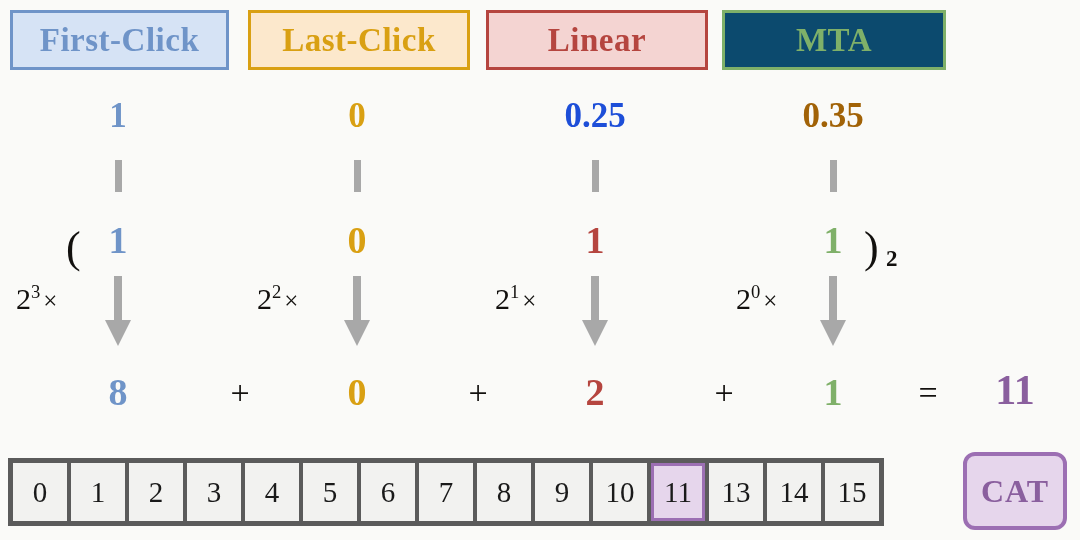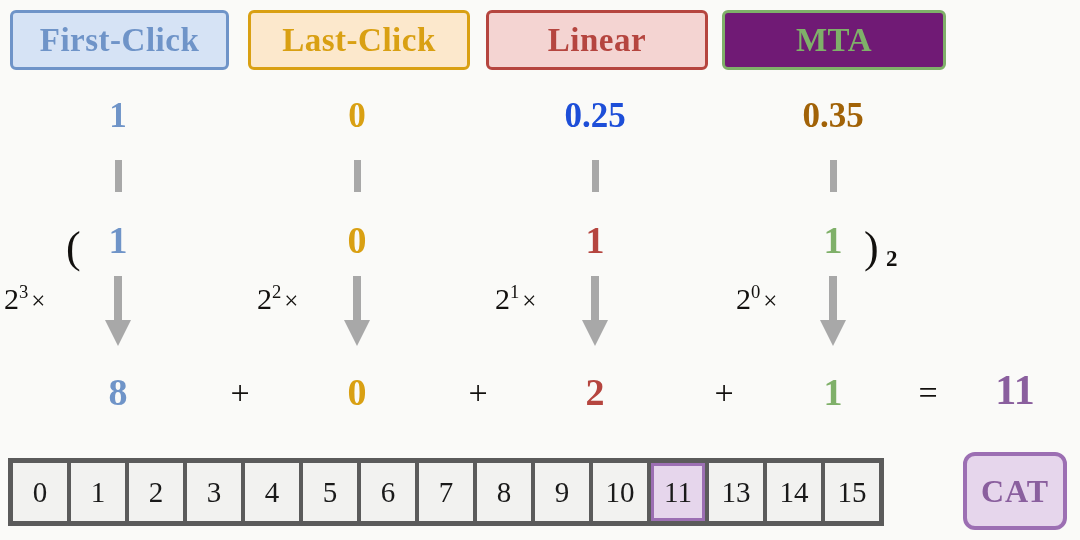--- a/index.html
+++ b/index.html
@@ -18,21 +18,21 @@
     width: 1080px;
     height: 540px;
   }
 
   
   .chip {
     position: absolute;
     top: 10px;
     height: 60px;
     box-sizing: border-box;
-    border-radius: 6px;
+    border-radius: 0;
     border-width: 3px;
     border-style: solid;
     display: flex;
     align-items: center;
     justify-content: center;
     font-weight: bold;
     font-size: 33px;
     letter-spacing: 0.5px;
   }
 
@@ -185,21 +185,21 @@
 
   <div class="chip" id="chip-0" style="left: 10px; width: 219px; background: rgb(214, 227, 245); border-color: rgb(111, 148, 200); color: rgb(111, 148, 200);">
     <span>First-Click</span>
   </div>
   <div class="chip" id="chip-1" style="left: 248px; width: 222px; background: rgb(252, 232, 204); border-color: rgb(217, 160, 19); color: rgb(217, 160, 19);">
     <span>Last-Click</span>
   </div>
   <div class="chip" id="chip-2" style="left: 486px; width: 222px; background: rgb(244, 212, 210); border-color: rgb(181, 69, 63); color: rgb(181, 69, 63);">
     <span>Linear</span>
   </div>
-  <div class="chip" id="chip-3" style="left: 722px; width: 224px; background: #701a75; border-color: rgb(127, 176, 105); color: rgb(127, 176, 105);">
+  <div class="chip" id="chip-3" style="left: 722px; width: 224px; background: #0c4a6e; border-color: rgb(127, 176, 105); color: rgb(127, 176, 105);">
     <span>MTA</span>
   </div>
 
   <div class="value" id="val-0" style="left: -2px; color: rgb(111, 148, 200);">1</div>
   <div class="value" id="val-1" style="left: 237px; color: rgb(217, 160, 19);">0</div>
   <div class="value" id="val-2" style="left: 475px; color: #1d4ed8;">0.25</div>
   <div class="value" id="val-3" style="left: 713px; color: #a16207;">0.35</div>
 
   <div class="tick" id="tick-0" style="left: 115px; background: rgb(168, 168, 168);"></div>
   <div class="tick" id="tick-1" style="left: 354px; background: rgb(168, 168, 168);"></div>
@@ -209,21 +209,21 @@
   <div class="paren" id="paren-open" style="left:66px; top:222px;">(</div>
 
   <div class="bit" id="bit-0" style="left: -2px; color: rgb(111, 148, 200);">1</div>
   <div class="bit" id="bit-1" style="left: 237px; color: rgb(217, 160, 19);">0</div>
   <div class="bit" id="bit-2" style="left: 475px; color: rgb(181, 69, 63);">1</div>
   <div class="bit" id="bit-3" style="left: 713px; color: rgb(127, 176, 105);">1</div>
 
   <div class="paren" id="paren-close" style="left:864px; top:222px;">)</div>
   <div class="paren-sub" id="paren-sub" style="left:886px; top:246px;">2</div>
 
-  <div class="pow" id="pow-0" style="left: 4px;">
+  <div class="pow" id="pow-0" style="left: 16px;">
     <span>2</span><sup>3</sup><span class="times">×</span>
   </div>
   <div class="pow" id="pow-1" style="left: 257px;">
     <span>2</span><sup>2</sup><span class="times">×</span>
   </div>
   <div class="pow" id="pow-2" style="left: 495px;">
     <span>2</span><sup>1</sup><span class="times">×</span>
   </div>
   <div class="pow" id="pow-3" style="left: 736px;">
     <span>2</span><sup>0</sup><span class="times">×</span>

